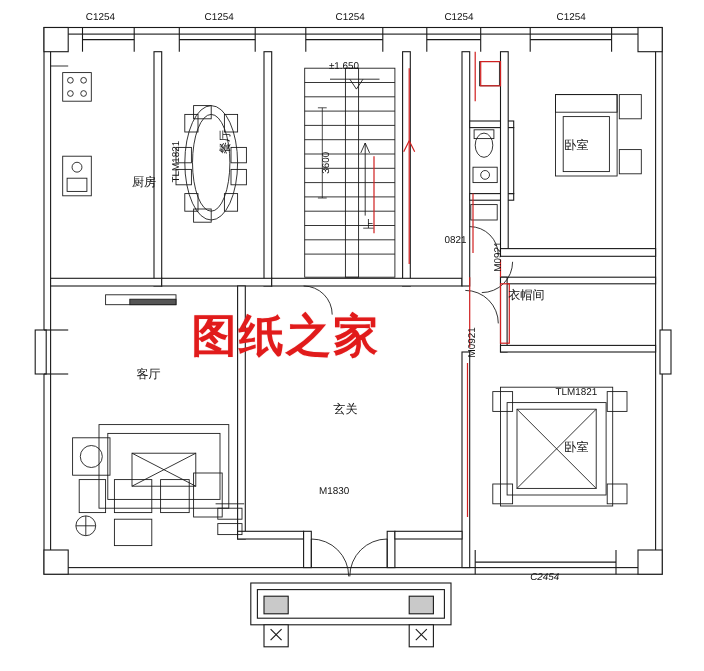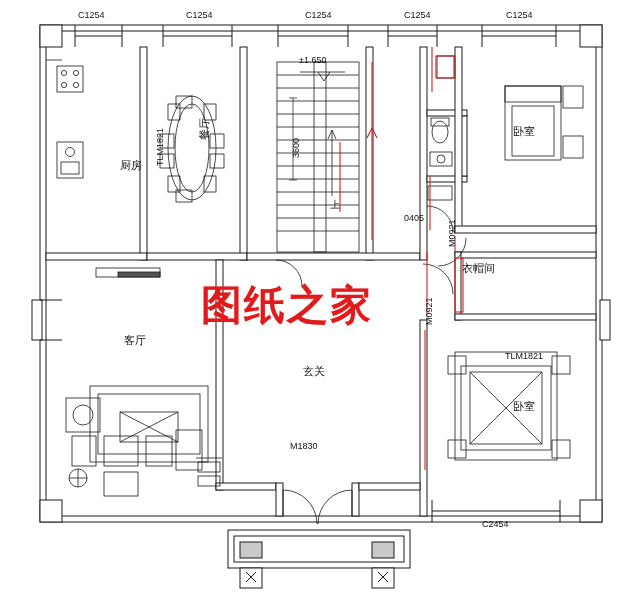--- a/index.html
+++ b/index.html
@@ -3,21 +3,21 @@
 <meta charset="utf-8">
 <style>
   html,body{margin:0;padding:0;background:#ffffff;}
   body{width:640px;height:610px;overflow:hidden;font-family:"Liberation Sans","DejaVu Sans",sans-serif;}
   #stage{position:relative;width:640px;height:610px;background:#ffffff;}
   .lbl{position:absolute;color:#111;font-size:9px;line-height:1;white-space:nowrap;}
   .lbl.big{font-size:10px;}
   .vlbl{position:absolute;font-size:9px;color:#111;white-space:nowrap;transform-origin:0 0;transform:rotate(-90deg);}
   .room{position:absolute;font-size:11px;color:#111;white-space:nowrap;}
   .wm{position:absolute;color:#e11b1b;font-weight:bold;font-family:"DejaVu Sans","Liberation Sans",sans-serif;
-      font-size:41px;letter-spacing:2px;white-space:nowrap;text-shadow:0 0 1px rgba(225,27,27,.4);margin-left:27px;}
+      font-size:41px;letter-spacing:2px;white-space:nowrap;text-shadow:0 0 1px rgba(225,27,27,.4);}
   svg{position:absolute;left:0;top:0;overflow:visible;}
 </style>
 </head>
 <body>
 
 <div id="stage">
 
   <svg width="640" height="610">
     <g stroke="#1a1a1a" fill="none" stroke-width="1">
 
@@ -242,23 +242,23 @@
       <line x1="340" y1="142" x2="340" y2="212"></line>
     </g>
   </svg>
 
   <span class="lbl" style="left:78px;top:11px;">C1254</span>
   <span class="lbl" style="left:186px;top:11px;">C1254</span>
   <span class="lbl" style="left:305px;top:11px;">C1254</span>
   <span class="lbl" style="left:404px;top:11px;">C1254</span>
   <span class="lbl" style="left:506px;top:11px;">C1254</span>
 
-  <span class="lbl" style="left:482px;top:520px;">C2454</span>
+  <span class="lbl" style="left:482px;top:520px;font-style:italic;">C2454</span>
   <span class="lbl" style="left:290px;top:442px;">M1830</span>
-  <span class="lbl" style="left:404px;top:214px;">0405</span>
+  <span class="lbl" style="left:404px;top:214px;">0821</span>
 
   <span class="vlbl" style="left:447px;top:247px;">M0921</span>
   <span class="vlbl" style="left:424px;top:325px;">M0921</span>
   <span class="vlbl" style="left:155px;top:166px;">TLM1821</span>
   <span class="lbl" style="left:505px;top:352px;">TLM1821</span>
 
   <span class="lbl" style="left:299px;top:56px;">±1.650</span>
   <span class="vlbl" style="left:291px;top:158px;">3600</span>
 
   <span class="room" style="left:80px;top:158px;margin-left:40px;">厨房</span>

